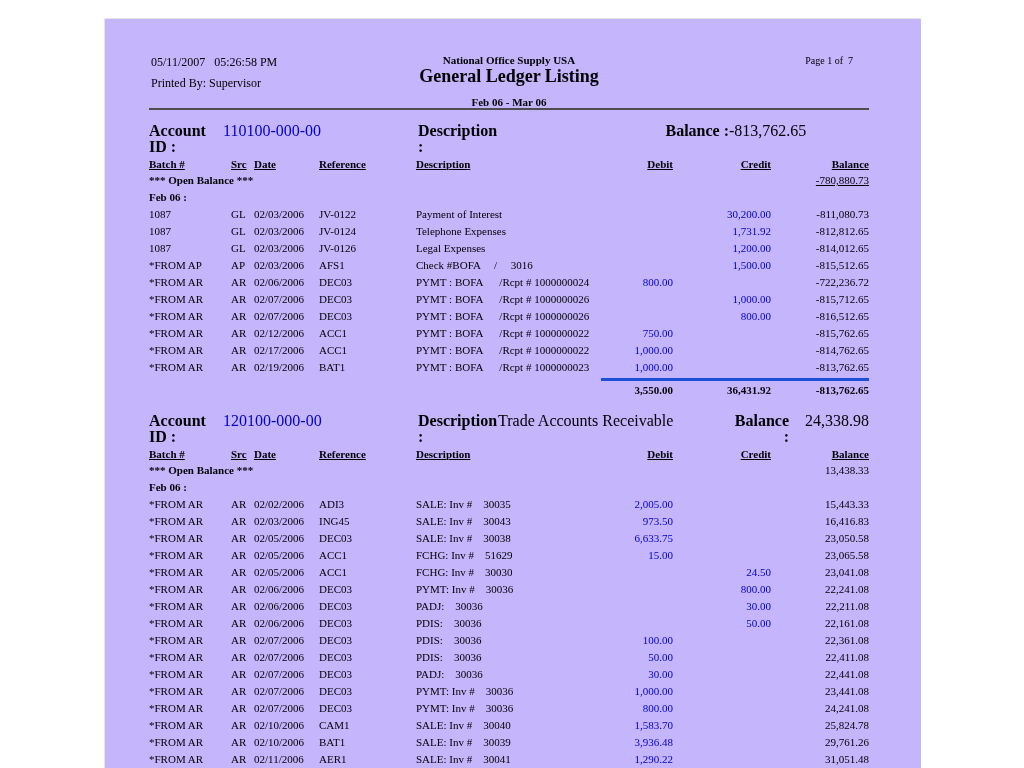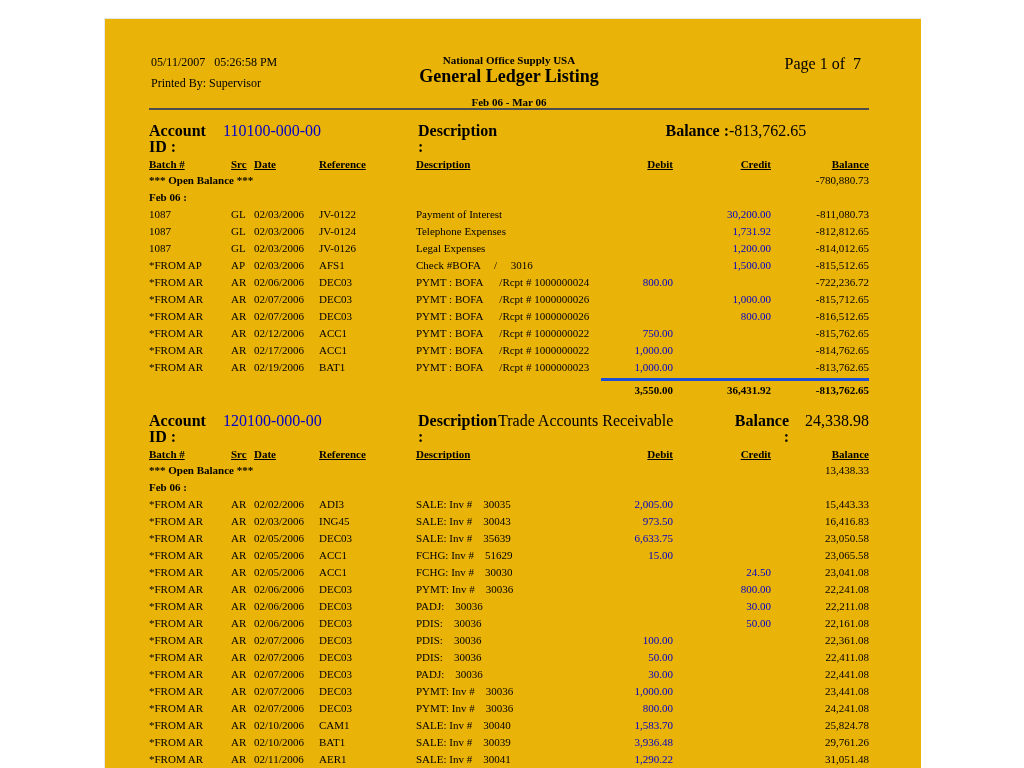--- a/index.html
+++ b/index.html
@@ -7,34 +7,34 @@
     width: 1024px; height: 768px;
     background: #ffffff;
     font-family: "Liberation Serif", serif;
     color: #000;
     position: relative;
     overflow: hidden;
   }
   .paper {
     position: absolute; left: 104px; top: 18px;
     width: 816px; height: 750px;
-    background: #eab308;
+    background: #c4b5fd;
     border-left: 1px solid #e6e6e6;
     border-top: 1px solid #e6e6e6;
   }
   .report { position: absolute; left: 44px; top: 34px; width: 720px; }
 
   
   .rpt-header { position: relative; height: 52px; }
   .rpt-datetime { position: absolute; left: 2px; top: 2px; font-size: 12px; white-space: pre; }
   .rpt-printedby { position: absolute; left: 2px; top: 23px; font-size: 12px; }
   .rpt-company { text-align: center; font-weight: bold; font-size: 11px; padding-top: 1px; }
   .rpt-title { text-align: center; font-weight: bold; font-size: 18px; line-height: 21px; }
   .rpt-period { text-align: center; font-weight: bold; font-size: 11px; line-height: 14px; margin-top: 8px; }
-  .rpt-page { position: absolute; right: 8px; top: 2px; font-size: 16px; white-space: pre; }
+  .rpt-page { position: absolute; right: 16px; top: 2px; font-size: 10px; white-space: pre; }
   .rule { border-top: 2px solid #4d4d4d; margin-top: 3px; }
 
   
   .account-section { margin-top: 13px; }
   .acct-line {
     display: grid;
     grid-template-columns: 74px 195px 80px 231px 60px 80px;
     font-size: 16px; line-height: 16px;
   }
   .grid-row {
@@ -80,21 +80,21 @@
             <span class="ch">Src</span>
             <span class="ch">Date</span>
             <span class="ch">Reference</span>
             <span class="ch">Description</span>
             <span class="ch r">Debit</span>
             <span class="ch r">Credit</span>
             <span class="ch r">Balance</span>
           </div>
           <div class="grid-row">
             <span class="lbl" style="grid-column: 1 / span 5;">***  Open Balance  ***</span>
-            <span class="r" style="grid-column: 8;">-780,880.73</span>
+            <span class="r" style="grid-column: 8; text-decoration: underline;">-780,880.73</span>
           </div>
           <div class="grid-row">
             <span class="lbl" style="grid-column: 1 / span 3;">Feb 06 :</span>
           </div>
           <div class="grid-row">
             <span>1087</span>
             <span>GL</span>
             <span>02/03/2006</span>
             <span>JV-0122</span>
             <span class="c-desc">Payment of Interest</span>
@@ -242,21 +242,21 @@
             <span class="c-desc">SALE: Inv #    30043</span>
             <span class="amt">973.50</span>
             <span class="amt"></span>
             <span class="r">16,416.83</span>
           </div>
           <div class="grid-row">
             <span>*FROM AR</span>
             <span>AR</span>
             <span>02/05/2006</span>
             <span>DEC03</span>
-            <span class="c-desc">SALE: Inv #    35639</span>
+            <span class="c-desc">SALE: Inv #    30038</span>
             <span class="amt">6,633.75</span>
             <span class="amt"></span>
             <span class="r">23,050.58</span>
           </div>
           <div class="grid-row">
             <span>*FROM AR</span>
             <span>AR</span>
             <span>02/05/2006</span>
             <span>ACC1</span>
             <span class="c-desc">FCHG: Inv #    51629</span>

